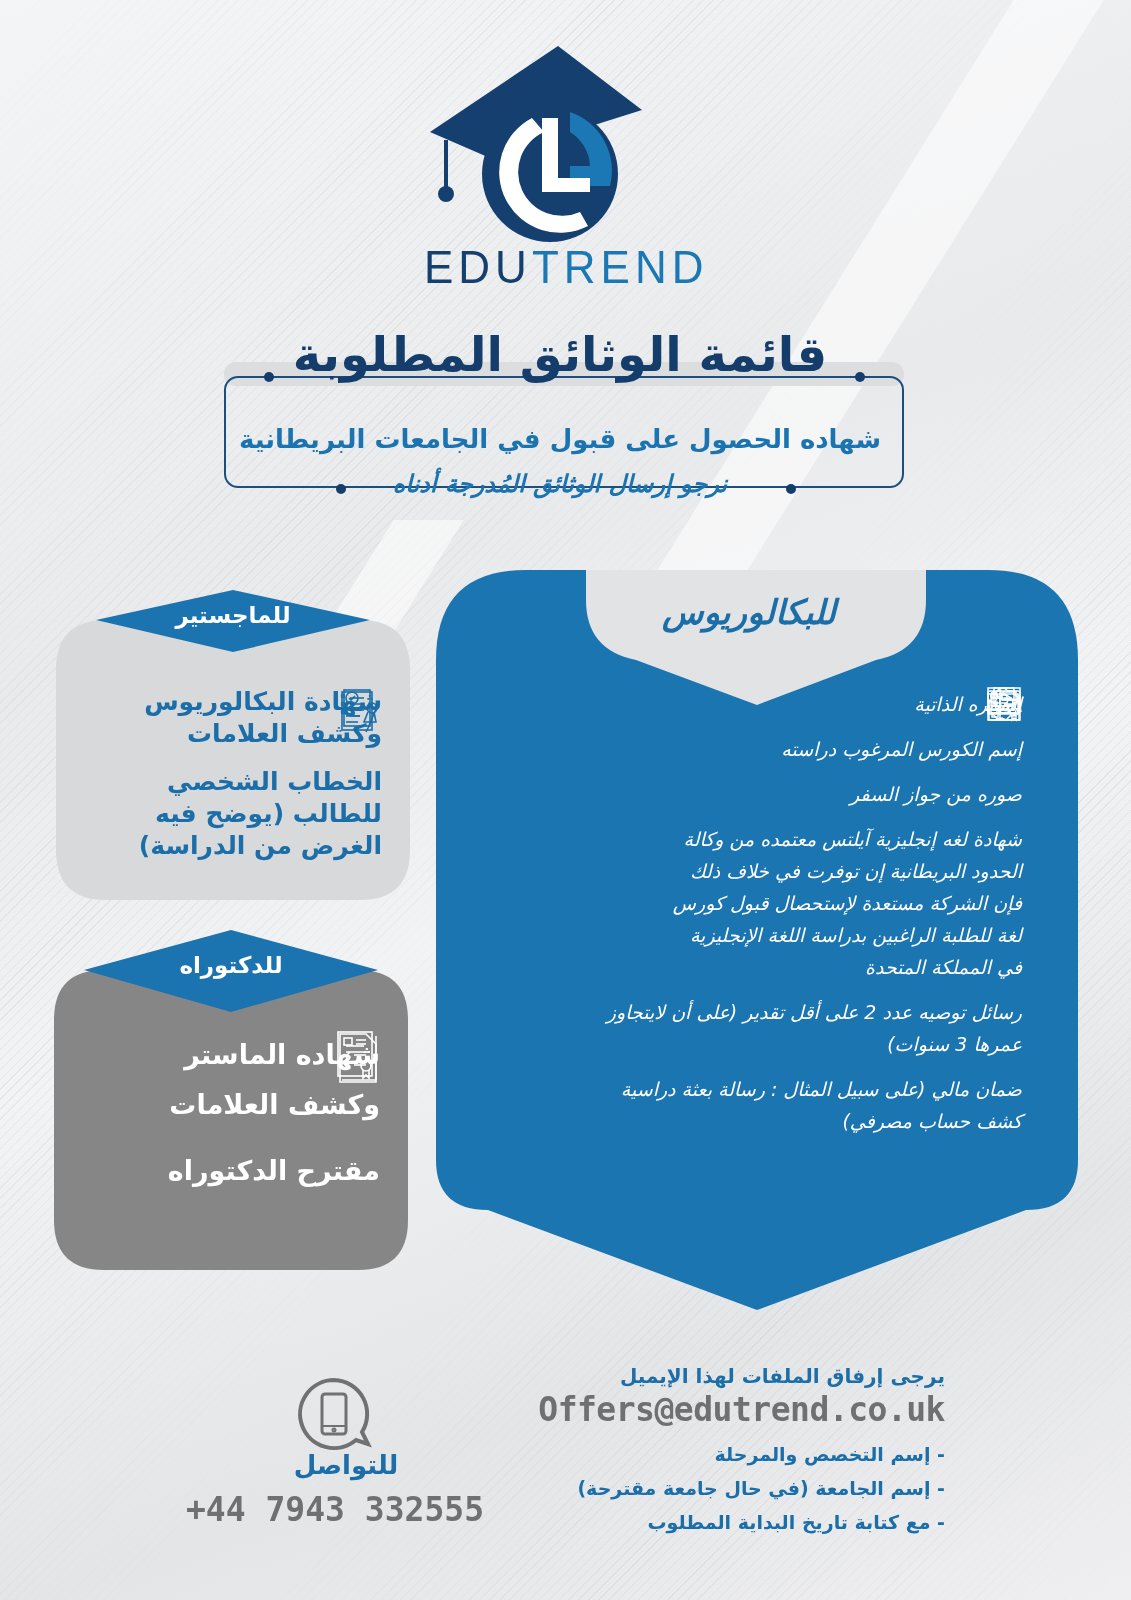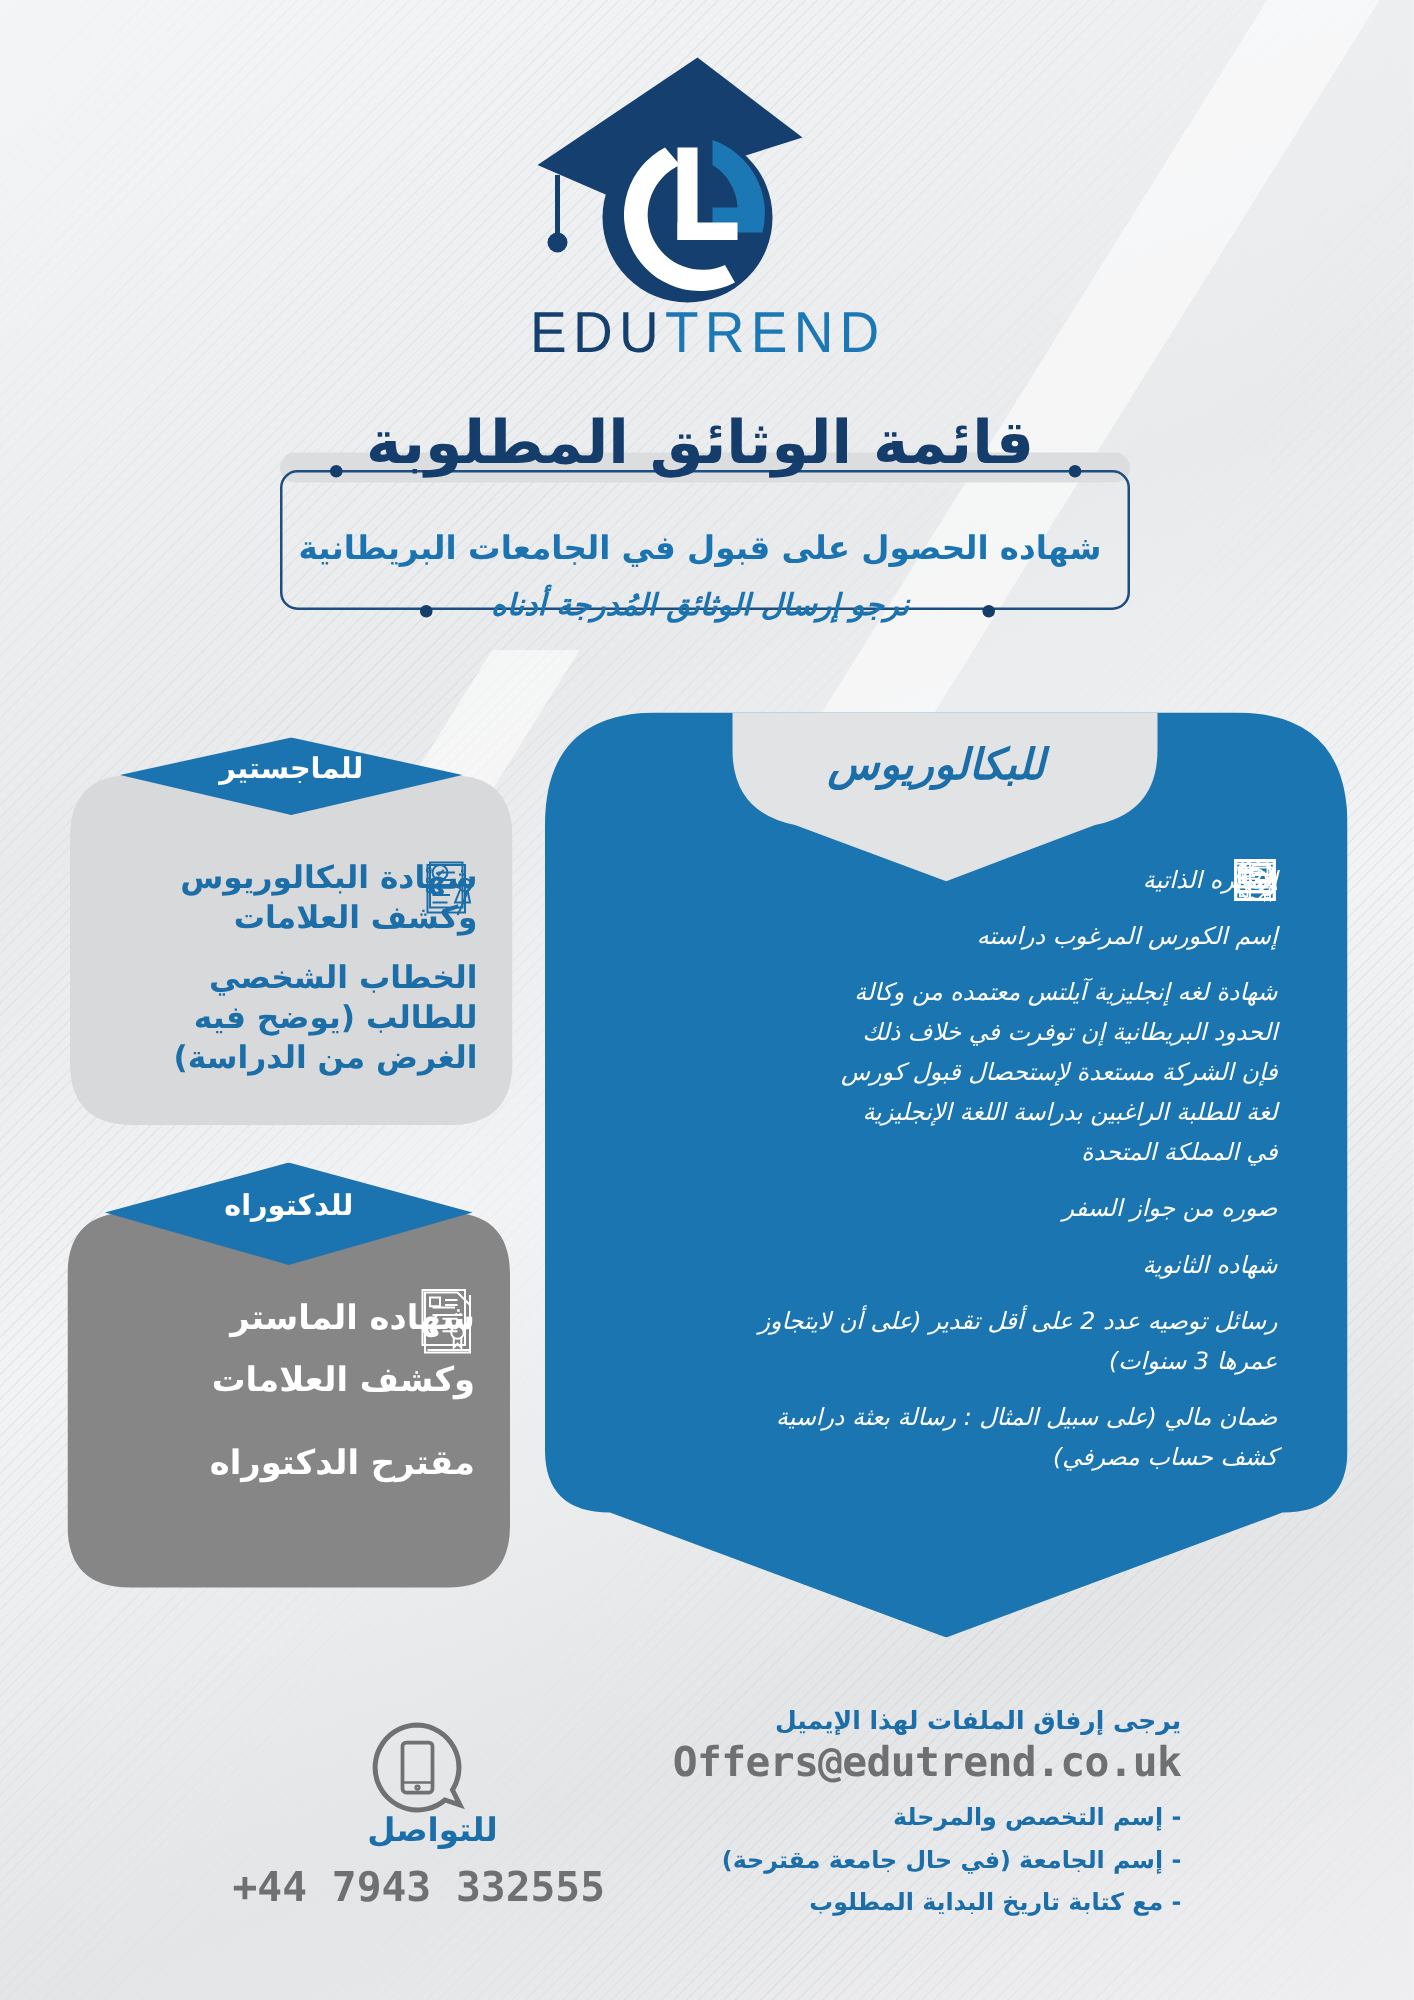--- a/index.html
+++ b/index.html
@@ -165,53 +165,42 @@
       <svg class="ic" viewBox="0 0 36 36" fill="none" stroke="#fff" stroke-width="1.5">
           <path d="M4,10 L12,10 M9,7 L12,10 L9,13"></path>
           <rect x="16" y="6" width="14" height="8"></rect>
           <line x1="18" y1="20" x2="30" y2="20"></line>
           <line x1="18" y1="27" x2="30" y2="27"></line>
         </svg>
       <span class="txt">إسم الكورس المرغوب دراسته</span>
     </div>
     <div class="bach-item">
       <svg class="ic" viewBox="0 0 36 36" fill="none" stroke="#fff" stroke-width="1.5">
-          <rect x="2" y="5" width="32" height="22" rx="2"></rect>
-          <line x1="8" y1="12" x2="26" y2="12"></line>
-          <line x1="8" y1="17" x2="22" y2="17"></line>
-          <circle cx="28" cy="26" r="4"></circle>
-          <path d="M26,30 L26,34 L28,32 L30,34 L30,30"></path>
-        </svg>
-      <span class="txt">شهادة لغه إنجليزية آيلتس معتمده من وكالة
-الحدود البريطانية إن توفرت في خلاف ذلك
-فإن الشركة مستعدة لإستحصال قبول كورس
-لغة للطلبة الراغبين بدراسة اللغة الإنجليزية
-في المملكة المتحدة</span>
-    </div>
-    <div class="bach-item">
-      <svg class="ic" viewBox="0 0 36 36" fill="none" stroke="#fff" stroke-width="1.5">
           <rect x="2" y="8" width="30" height="20"></rect>
           <rect x="6" y="12" width="8" height="8"></rect>
           <line x1="18" y1="13" x2="28" y2="13"></line>
           <line x1="18" y1="18" x2="28" y2="18"></line>
           <line x1="5" y1="24" x2="29" y2="24"></line>
           <path d="M32,8 L35,26"></path>
         </svg>
       <span class="txt">صوره من جواز السفر</span>
     </div>
     <div class="bach-item">
       <svg class="ic" viewBox="0 0 36 36" fill="none" stroke="#fff" stroke-width="1.5">
-          <rect x="3" y="3" width="30" height="30"></rect>
-          <line x1="8" y1="10" x2="20" y2="10"></line>
-          <line x1="8" y1="15" x2="18" y2="15"></line>
-          <line x1="8" y1="20" x2="16" y2="20"></line>
-          <circle cx="26" cy="18" r="5"></circle>
-          <path d="M24,18 L26,20 L29,16"></path>
-        </svg>
-      <span class="txt">شهاده الثانوية</span>
+          <rect x="2" y="5" width="32" height="22" rx="2"></rect>
+          <line x1="8" y1="12" x2="26" y2="12"></line>
+          <line x1="8" y1="17" x2="22" y2="17"></line>
+          <circle cx="28" cy="26" r="4"></circle>
+          <path d="M26,30 L26,34 L28,32 L30,34 L30,30"></path>
+        </svg>
+      <span class="txt">شهادة لغه إنجليزية آيلتس معتمده من وكالة
+الحدود البريطانية إن توفرت في خلاف ذلك
+فإن الشركة مستعدة لإستحصال قبول كورس
+لغة للطلبة الراغبين بدراسة اللغة الإنجليزية
+في المملكة المتحدة</span>
     </div>
     <div class="bach-item">
       <svg class="ic" viewBox="0 0 36 36" fill="none" stroke="#fff" stroke-width="1.5">
           <path d="M3,14 L3,34 L33,34 L33,14 L18,24 Z"></path>
           <rect x="8" y="2" width="20" height="18"></rect>
           <circle cx="18" cy="11" r="3"></circle>
           <rect x="6" y="27" width="6" height="4"></rect>
         </svg>
       <span class="txt">رسائل توصيه عدد 2 على أقل تقدير (على أن لايتجاوز
 عمرها 3 سنوات)</span>

